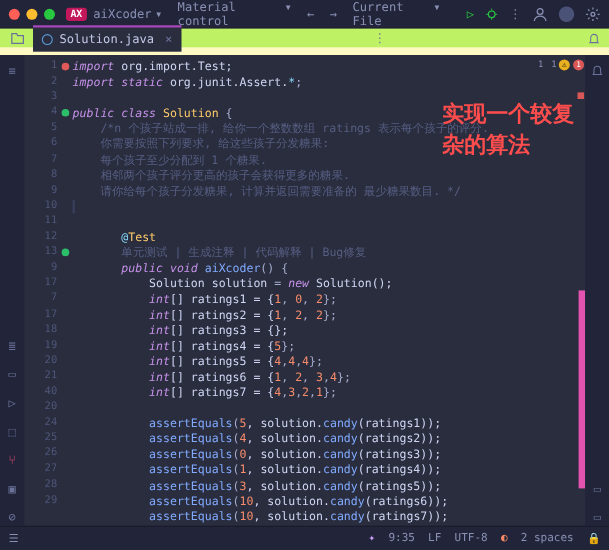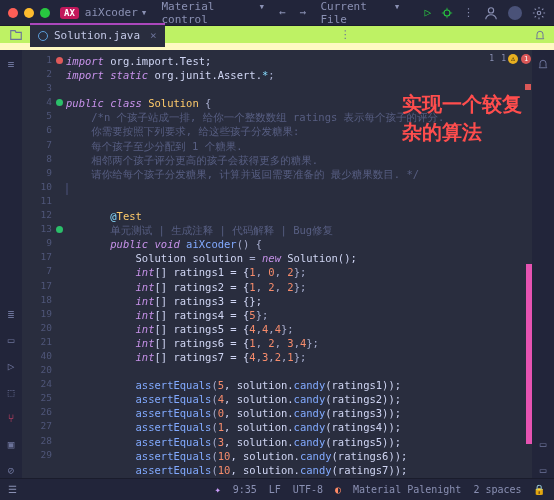--- a/index.html
+++ b/index.html
@@ -236,16 +236,15 @@
 </div>
 
 <div class="status">
   <span>☰</span>
   <div class="sp"></div>
   <span class="mp">✦</span>
   <span>9:35</span>
   <span>LF</span>
   <span>UTF-8</span>
   <span style="color:#ff8a65">◐</span>
-  <span>Material Palenight</span>
   <span>2 spaces</span>
   <span class="lock">🔒</span>
 </div>
 
 </body></html>

